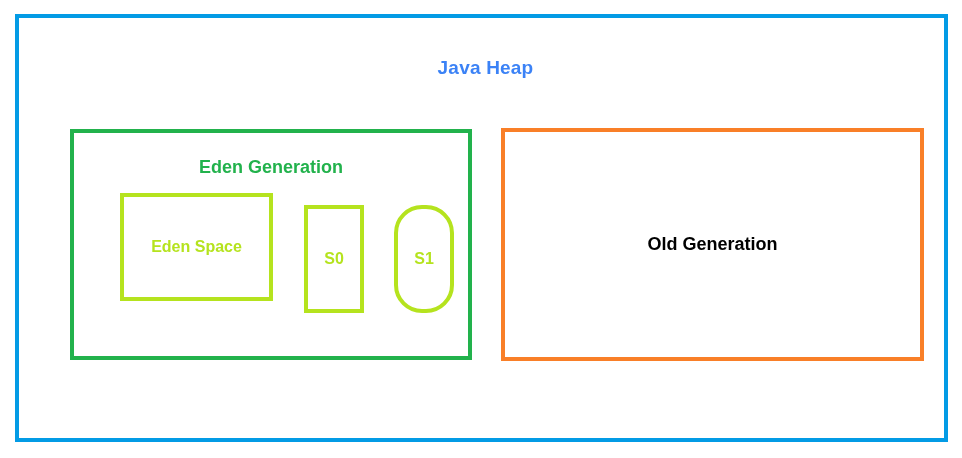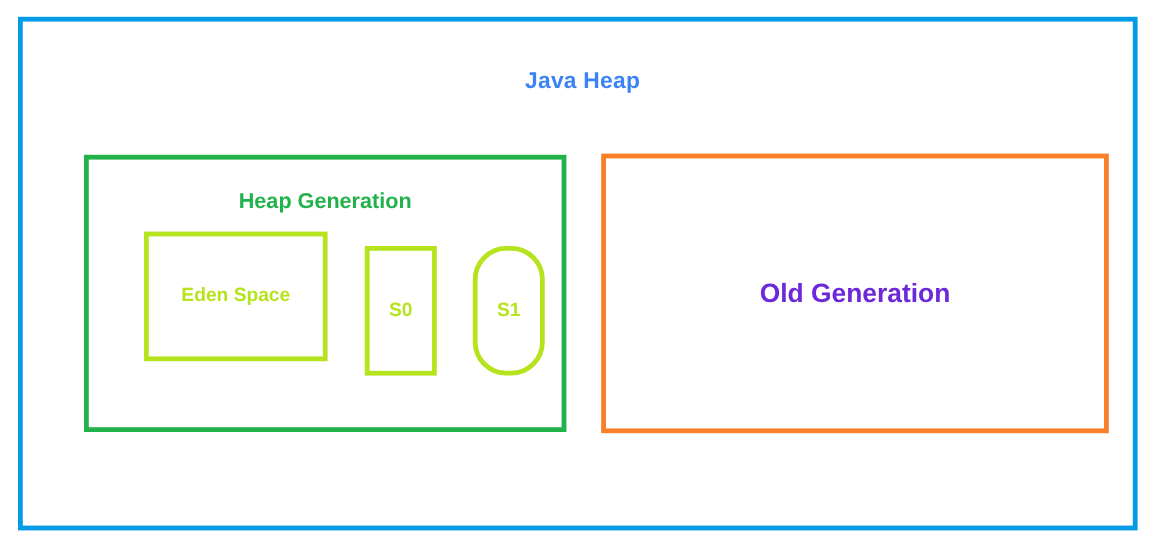--- a/index.html
+++ b/index.html
@@ -111,39 +111,39 @@
     width: 423px;
     height: 233px;
     box-sizing: border-box;
     border: 4px solid #f97f28;
     background: transparent;
     display: flex;
     align-items: center;
     justify-content: center;
   }
   .old-title {
-    color: #6d28d9;
-    font-size: 22px;
+    color: #000000;
+    font-size: 18px;
     font-weight: bold;
     white-space: nowrap;
     text-align: right;
   }
 </style>
 </head>
 <body>
 
 <div id="canvas">
 
   <div class="heap-frame">
 
     <div class="heap-title">Java Heap</div>
 
     <div class="young-box">
 
-      <div class="young-title">Heap Generation</div>
+      <div class="young-title">Eden Generation</div>
 
       <div class="subspace eden-box">
         <span class="subspace-label">Eden Space</span>
       </div>
 
       <div class="subspace s0-box">
         <span class="subspace-label">S0</span>
       </div>
 
       <div class="subspace s1-box">

